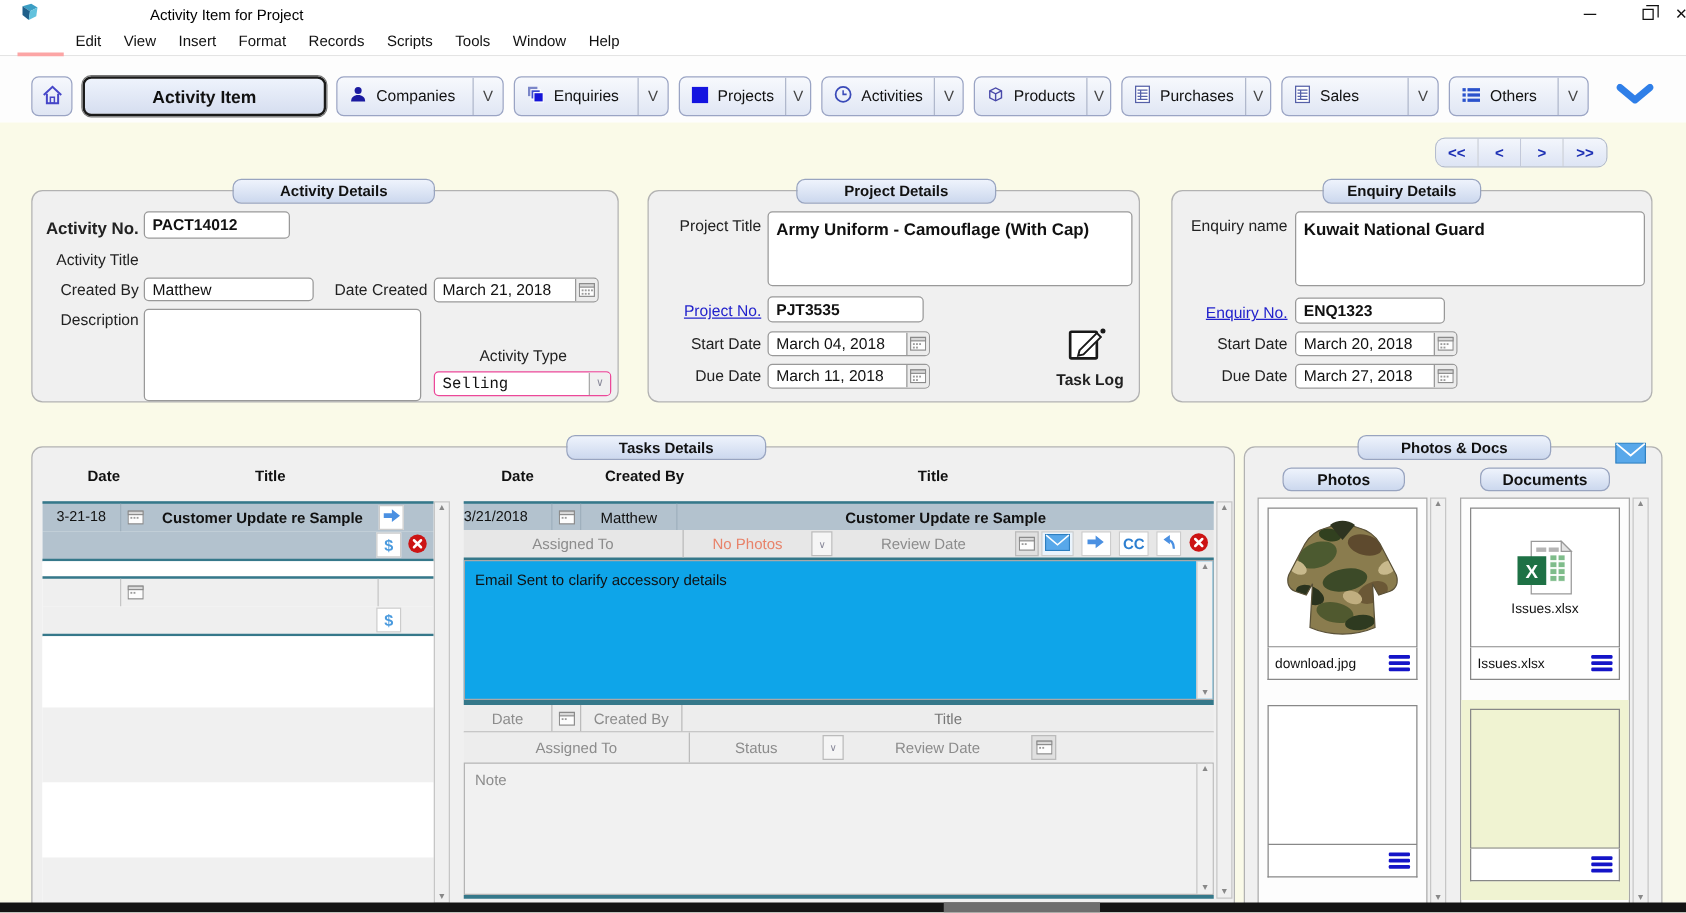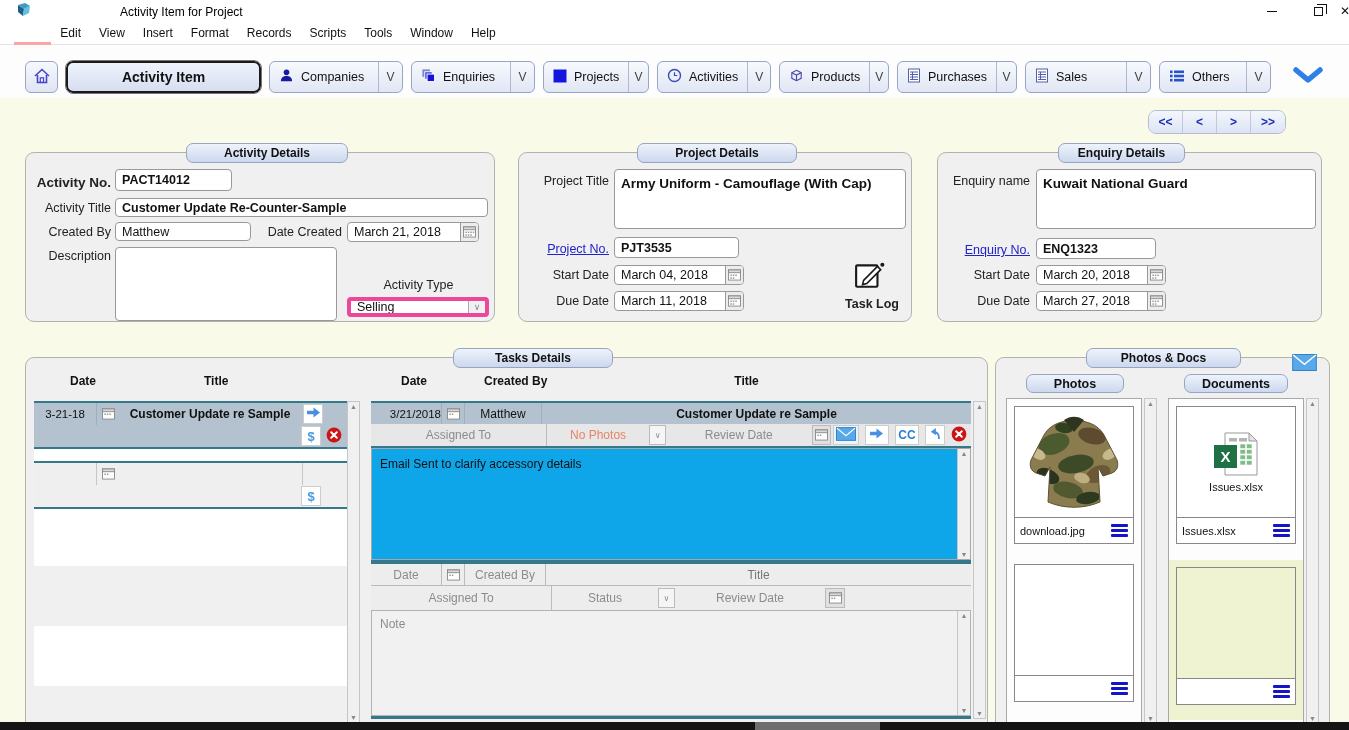--- a/index.html
+++ b/index.html
@@ -46,21 +46,21 @@
   .flabel { position:absolute; font-size:12.5px; color:#222; text-align:right; }
   .input { position:absolute; background:#fff; border:1px solid #999; border-radius:4px; font-size:12.5px; display:flex; align-items:center; padding:0 6px; }
   .bold { font-weight:bold; }
   .link { position:absolute; font-size:12.5px; color:#2222cc; text-decoration:underline; text-align:right; }
   .datefield { position:absolute; background:#fff; border:1px solid #999; border-radius:4px; display:flex; overflow:hidden; }
   .datefield .val { flex:1; display:flex; align-items:center; padding:0 6px; font-size:12.5px; }
   .calbtn { width:18px; background:#ececec; border-left:1px solid #999; display:flex; align-items:center; justify-content:center; }
   .textbox { position:absolute; background:#fff; border:1px solid #999; border-radius:4px; }
   .vscroll { position:absolute; top:0; right:0; bottom:0; width:13px; background:#f0f0f0; border-left:1px solid #c6c6c6; display:flex; flex-direction:column; justify-content:space-between; align-items:center; font-size:7px; color:#888; padding:1px 0; }
   .sb-standalone { position:absolute; width:13px; background:#f0f0f0; border:1px solid #c6c6c6; display:flex; flex-direction:column; justify-content:space-between; align-items:center; font-size:7px; color:#888; padding:1px 0; }
-  .selectbox { position:absolute; background:#fff; border:4px solid #ec4899; border-radius:4px; display:flex; overflow:hidden; }
+  .selectbox { position:absolute; background:#fff; border:1px solid #ec4899; border-radius:4px; display:flex; overflow:hidden;font-family:Liberation Mono, monospace; }
   .selectbox .val { flex:1; display:flex; align-items:center; padding:0 6px; font-size:12.5px; }
   .ddbtn { width:17px; background:#f0f0f0; border-left:1px solid #aaa; display:flex; align-items:center; justify-content:center; color:#889; font-size:9px; }
 
   
   .col-hdr { position:absolute; font-weight:bold; font-size:12px; color:#111; }
   .tealtop { border-top:2px solid #35788a; }
   .tealbot { border-bottom:2px solid #35788a; }
   .trow { display:flex; align-items:center; }
   .sel { background:#b3c2ce; }
   .cellsep { border-right:1px solid #9fb0bd; align-self:stretch; }
@@ -243,21 +243,20 @@
     <div class="rec-btn">&lt;</div>
     <div class="rec-btn">&gt;</div>
     <div class="rec-btn">&gt;&gt;</div>
   </div>
 
   <div class="panel" style="left:25px; top:54px; width:470px; height:170px;">
     <div class="tab-pill" style="left:160px; width:162px;">Activity Details</div>
     <span class="flabel bold" style="left:0px; top:22px; width:85px; font-size:13.5px;">Activity No.</span>
     <div class="input bold" style="left:89px; top:16px; width:117px; height:22px;">PACT14012</div>
     <span class="flabel" style="left:0px; top:48px; width:85px;">Activity Title</span>
-    <div class="input bold" style="left:89px; top:45px; width:373px; height:19px;">Customer Update Re-Counter-Sample</div>
     <span class="flabel" style="left:0px; top:72px; width:85px;">Created By</span>
     <div class="input" style="left:89px; top:69px; width:136px; height:19px;">Matthew</div>
     <span class="flabel" style="left:228px; top:72px; width:88px;">Date Created</span>
     <div class="datefield" style="left:321px; top:69px; width:132px; height:20px;">
       <span class="val">March 21, 2018</span>
       <span class="calbtn">
           <svg width="13" height="12" viewBox="0 0 14 13">
             <rect x="0.5" y="1" width="13" height="11" fill="#fdfdfd" stroke="#8a8a8a"></rect>
             <rect x="0.5" y="1" width="13" height="3" fill="#d8d8d8" stroke="#8a8a8a"></rect>
             <g fill="#9a9a9a">
@@ -448,21 +447,21 @@
         <span>▲</span>
         <span>▼</span>
       </div>
 
     <span class="col-hdr" style="left:375px; top:16px;">Date</span>
     <span class="col-hdr" style="left:458px; top:16px;">Created By</span>
     <span class="col-hdr" style="left:523px; top:16px; width:395px; text-align:center;">Title</span>
 
     <div style="position:absolute; left:345px; top:43px; width:600px;">
       <div class="trow sel tealtop" style="height:23px;">
-        <span style="width:70px; text-align:right; font-size:11.5px;">3/21/2018</span>
+        <span style="width:70px; text-align:left; font-size:11.5px;">3/21/2018</span>
         <span class="cellsep"></span>
         <span style="width:22px; display:flex; justify-content:center;">
             <svg width="13" height="12" viewBox="0 0 14 13">
               <rect x="0.5" y="1" width="13" height="11" fill="#fdfdfd" stroke="#8a8a8a"></rect>
               <rect x="0.5" y="1" width="13" height="3" fill="#d8d8d8" stroke="#8a8a8a"></rect>
               <g fill="#9a9a9a">
                 <rect x="2.5" y="6" width="1.6" height="1.6"></rect>
                 <rect x="5.2" y="6" width="1.6" height="1.6"></rect>
               </g>
             </svg>

